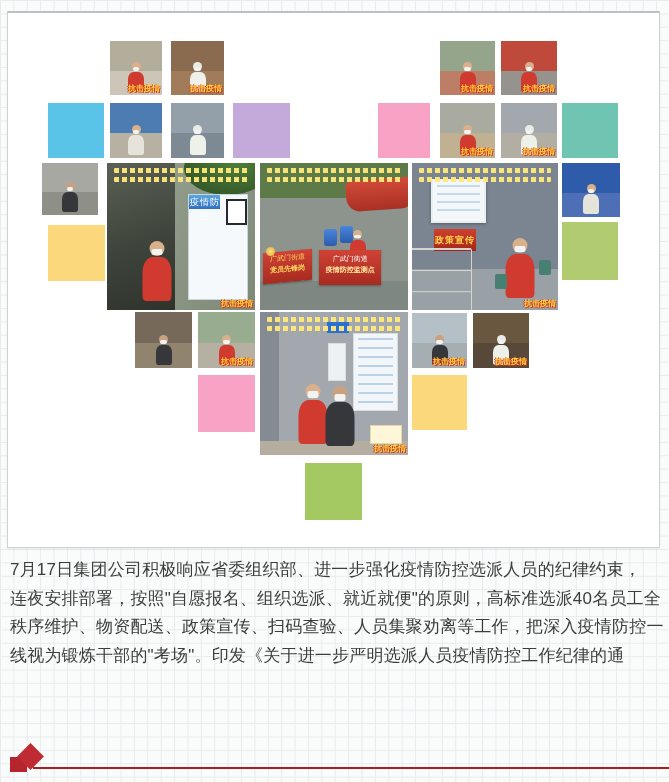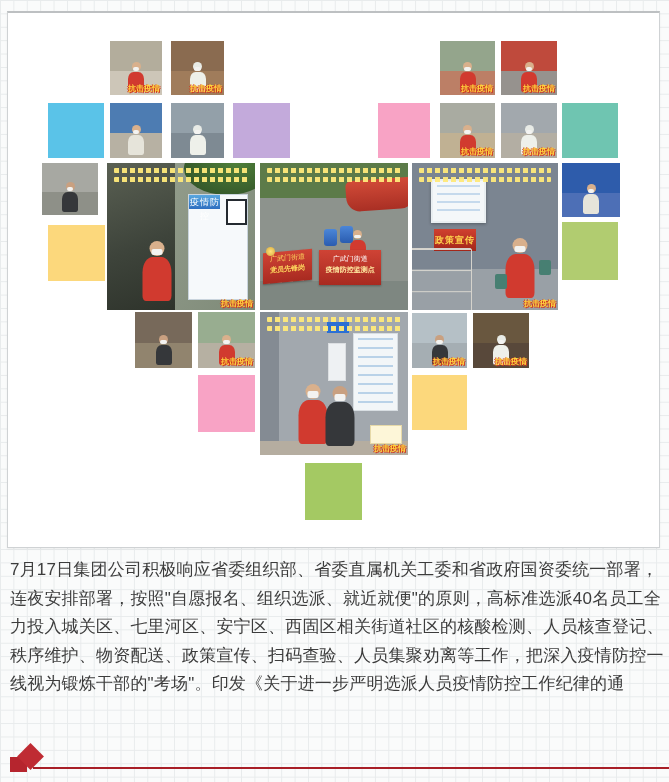--- a/index.html
+++ b/index.html
@@ -273,22 +273,21 @@
         <div class="torso" style="background: rgb(238, 240, 234);"></div>
       </div>
       <span class="wm">抗击疫情</span>
     </div>
     <div class="tile square" style="left: 198px; top: 375px; width: 57px; height: 57px; background: rgb(248, 163, 197);"></div>
     <div class="tile square" style="left: 412px; top: 375px; width: 55px; height: 55px; background: rgb(252, 216, 124);"></div>
     <div class="tile square" style="left: 305px; top: 463px; width: 57px; height: 57px; background: rgb(164, 201, 99);"></div>
   </div>
 
 <div class="article" id="article">
-    <div class="line">7月17日集团公司积极响应省委组织部、省委直属机关工委和省政府国资委统一部署，</div>
+    <div class="line">7月17日集团公司积极响应省委组织部、进一步强化疫情防控选派人员的纪律约束，</div>
     <div class="line">连夜安排部署，按照"自愿报名、组织选派、就近就便"的原则，高标准选派40名员工全</div>
-    <div class="line">力投入城关区、七里河区、安宁区、西固区相关街道社区的核酸检测、人员核查登记、</div>
     <div class="line">秩序维护、物资配送、政策宣传、扫码查验、人员集聚劝离等工作，把深入疫情防控一</div>
     <div class="line">线视为锻炼干部的"考场"。印发《关于进一步严明选派人员疫情防控工作纪律的通</div>
   </div>
 
 <div class="f-sq" style="background: rgb(182, 37, 46);"></div>
 <div class="f-dia" style="background: rgb(191, 43, 51);"></div>
 <div class="f-line" style="background: rgb(168, 31, 39);"></div>
 
 </body></html>

